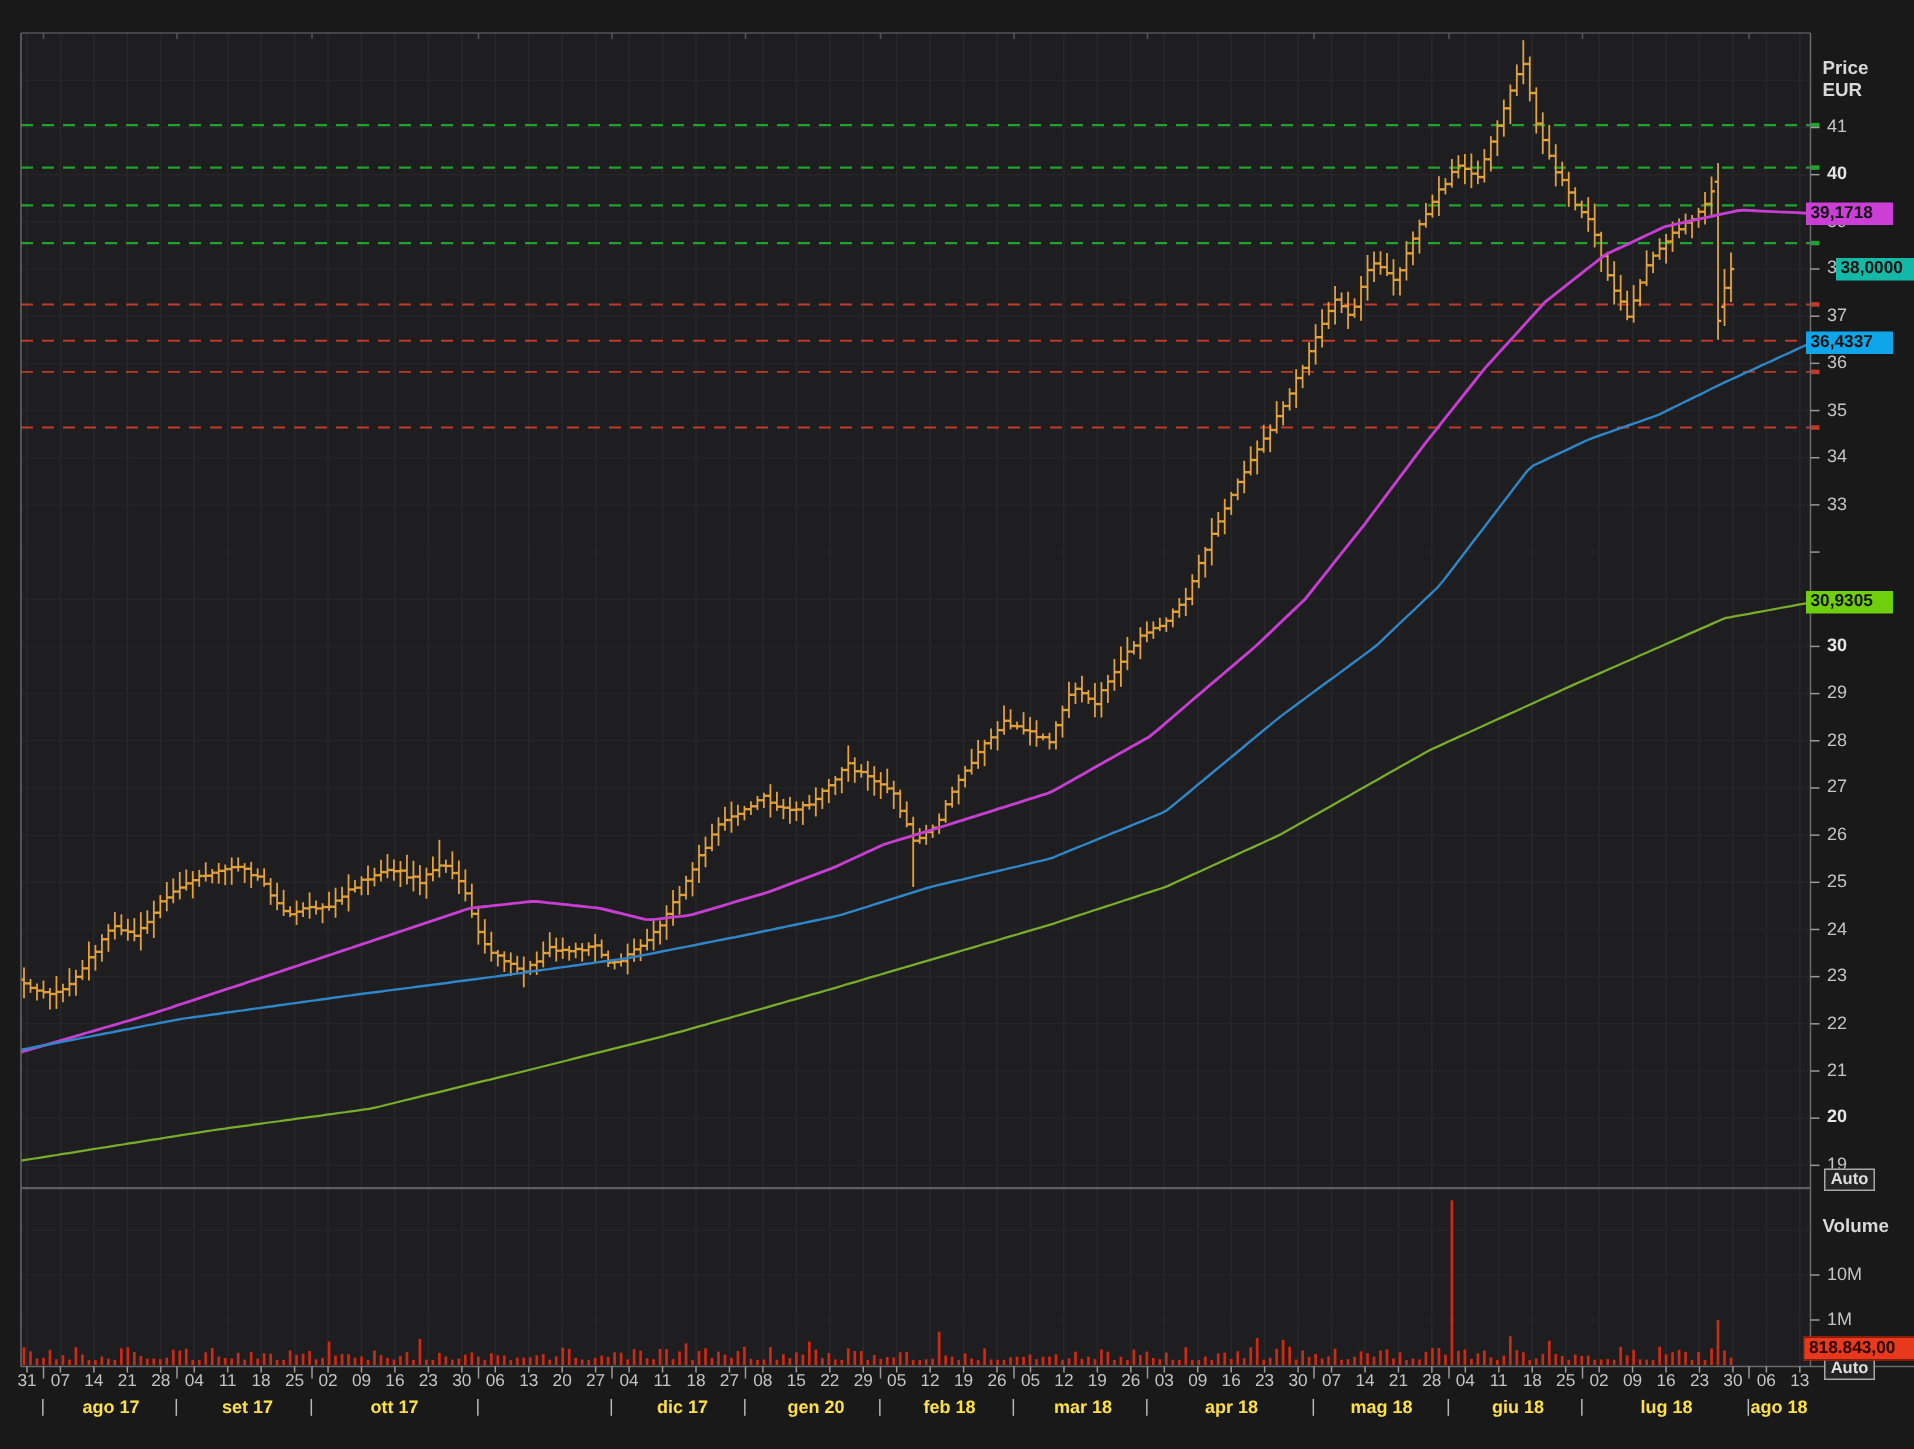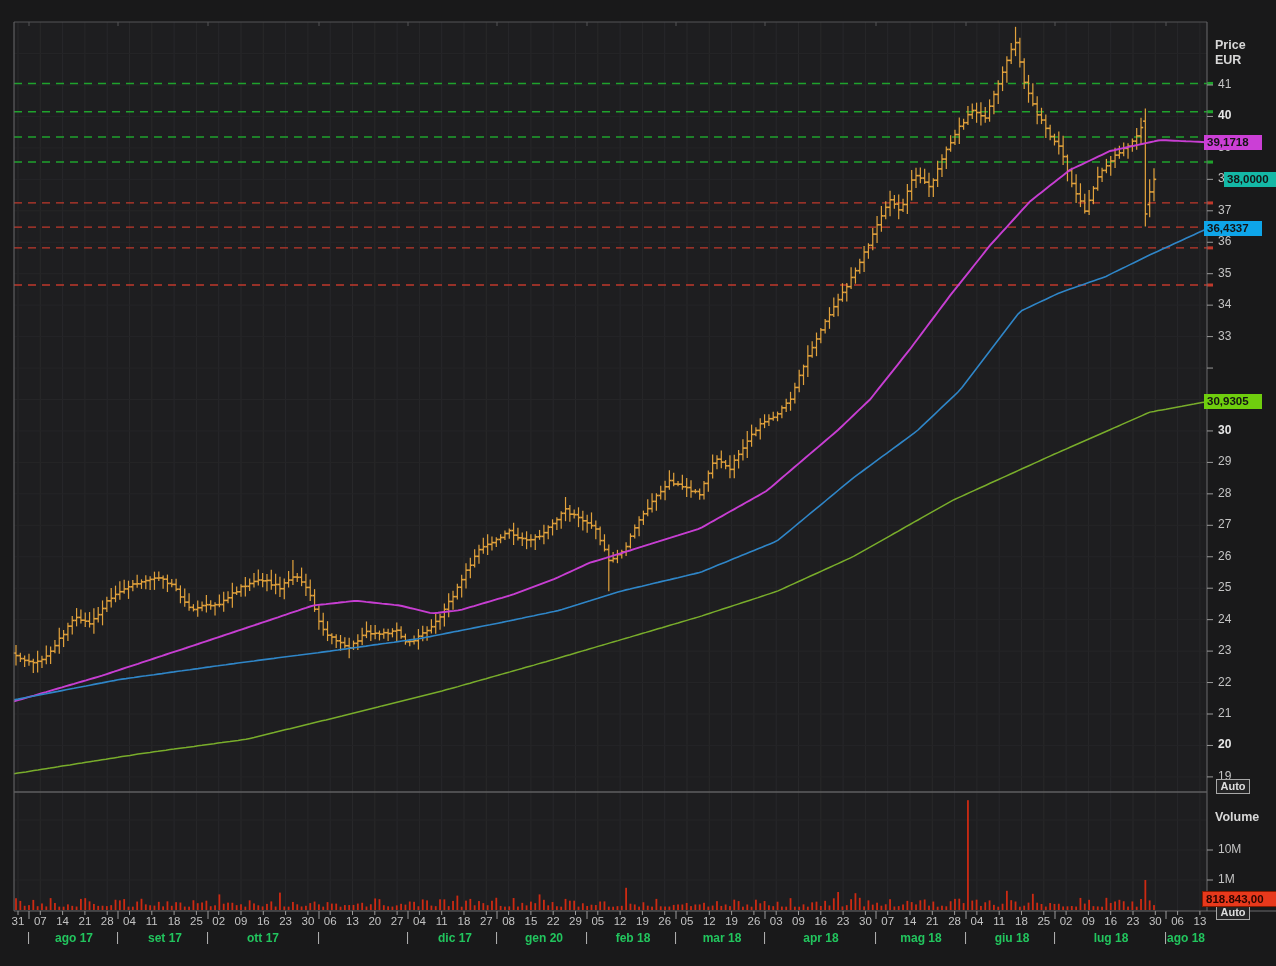--- a/index.html
+++ b/index.html
@@ -7,21 +7,21 @@
   .screen{position:absolute;left:0;top:0;width:1276px;height:966px;background:#19191a;
           font-family:"Liberation Sans",sans-serif;color:#c8c8c8;}
   .titlebar{position:absolute;left:0;top:0;width:1276px;height:22px;background:#1b1b1c;}
   .title{position:absolute;left:12px;top:4px;font-size:12.5px;font-weight:bold;color:#e4e4e4;}
   .daterange{position:absolute;right:6px;top:4px;font-size:12px;color:#d6d6d6;}
   svg{position:absolute;left:0;top:0;}
   .axis-title{position:absolute;left:1215px;font-size:12.5px;font-weight:bold;color:#d8d8d8;line-height:15px;z-index:3;}
   .ticklabel{position:absolute;font-size:12px;color:#c4c4c4;z-index:2;white-space:nowrap;}
   .ticklabel.bold{font-weight:bold;color:#e6e6e6;}
   .daylabel{position:absolute;top:915px;width:24px;text-align:center;font-size:11.5px;color:#c4c4c4;z-index:2;}
-  .monthlabel{position:absolute;top:931px;width:70px;text-align:center;font-size:12px;font-weight:bold;color:#22c55e;z-index:2;}
+  .monthlabel{position:absolute;top:931px;width:70px;text-align:center;font-size:12px;font-weight:bold;color:#fde047;z-index:2;}
   .monthsep{position:absolute;top:930px;font-size:12px;color:#b8b8b8;z-index:2;}
   .tag{position:absolute;left:1204px;width:58px;height:15px;font-size:11.5px;font-weight:bold;
        color:#141414;line-height:15px;padding-left:3px;z-index:5;}
   .tag-ma-fast{top:135px;}
   .tag-last{top:172px;}
   .tag-ma-mid{top:221px;}
   .tag-ma-slow{top:394px;}
   .tag-volume{top:891px;left:1202px;width:95px;height:16px;line-height:14px;border:1px solid #8a1a00;z-index:6;}
   .autobtn{position:absolute;left:1216px;width:34px;height:15px;border:1px solid #a8a8a8;background:#242425;
            color:#dedede;font-size:11px;font-weight:bold;text-align:center;line-height:13px;z-index:4;cursor:pointer;}

